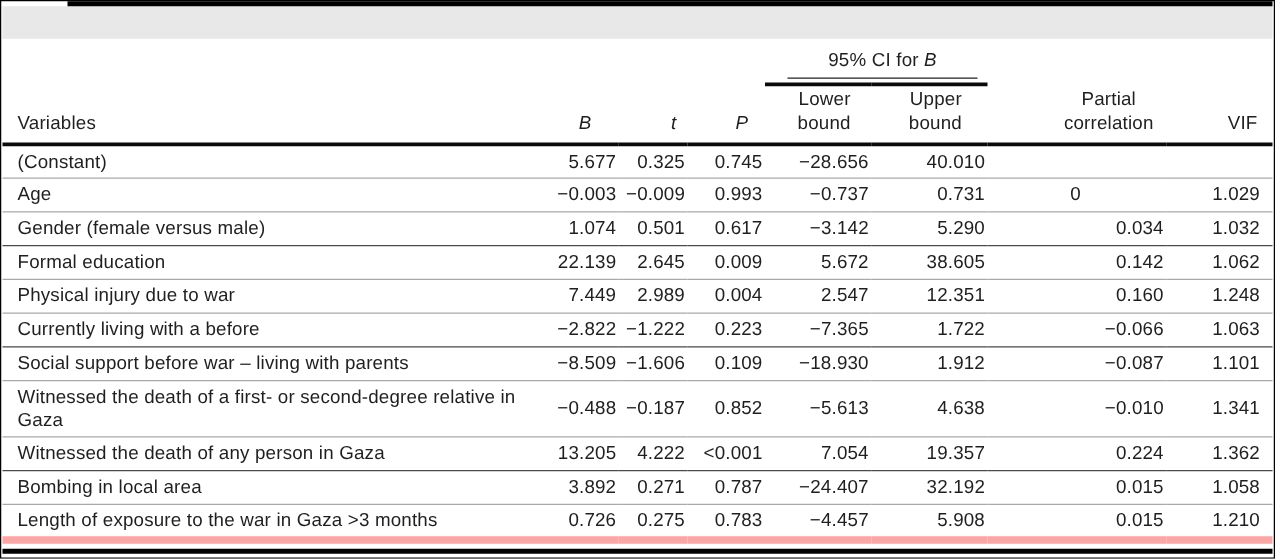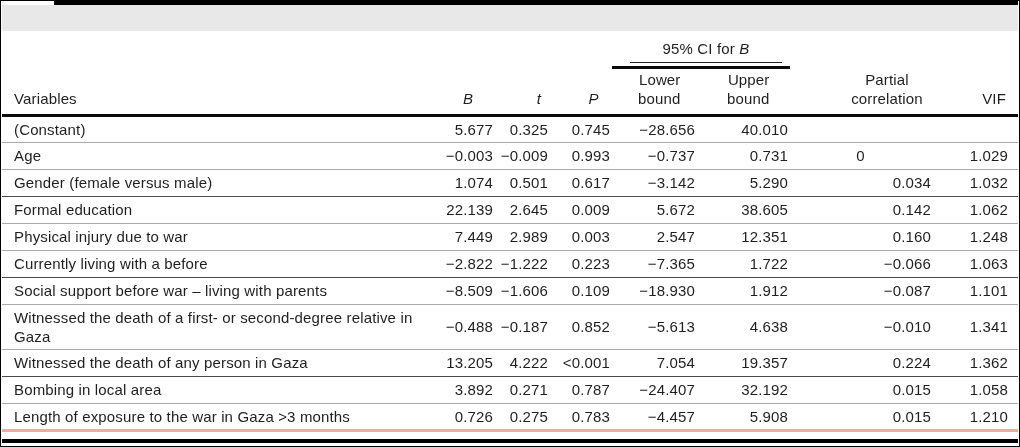--- a/index.html
+++ b/index.html
@@ -34,21 +34,21 @@
   th.th-bound{vertical-align:bottom;text-align:center;padding-bottom:6px;line-height:19px;}
   th.th-bound .wrap{display:inline-block;width:52px;text-align:right;}
   th.th-pc{vertical-align:bottom;text-align:right;padding-bottom:6px;line-height:19px;}
   th.th-pc .wrap{display:inline-block;width:90px;text-align:center;}
   th.th-vif{vertical-align:bottom;text-align:right;padding:0 12px 7px 0;}
 
   tbody td{line-height:19px;padding:3px 0;vertical-align:middle;}
   tbody tr{height:27px;margin-top:40px;}
   tbody tr + tr td{border-top:1px solid #a9a9a9;}
   tbody tr.dark-top td{border-top:1.5px solid #4a4a4a;}
-  tbody tr:last-child td{border-bottom:3px solid #fca5a5;}
+  tbody tr:last-child td{border-bottom:6px solid #fca5a5;}
   td.var{text-align:left;padding-left:12px;padding-right:6px;}
   td.num{text-align:right;padding-right:2px;font-variant-numeric:tabular-nums;}
   td.num.pc{padding-right:2px;}
   td.num.vif{padding-right:10px;}
   td.center-val{text-align:center;padding-right:40px;}
   tr.bold td.num{font-weight:400;}
 </style>
 </head>
 <body>
 
@@ -121,21 +121,21 @@
         <td class="num">0.009</td>
         <td class="num">5.672</td>
         <td class="num">38.605</td>
         <td class="num pc">0.142</td>
         <td class="num vif">1.062</td>
       </tr>
       <tr class="bold">
         <td class="var">Physical injury due to war</td>
         <td class="num">7.449</td>
         <td class="num">2.989</td>
-        <td class="num">0.003</td>
+        <td class="num">0.004</td>
         <td class="num">2.547</td>
         <td class="num">12.351</td>
         <td class="num pc">0.160</td>
         <td class="num vif">1.248</td>
       </tr>
       <tr>
         <td class="var">Currently living with a before</td>
         <td class="num">−2.822</td>
         <td class="num">−1.222</td>
         <td class="num">0.223</td>

